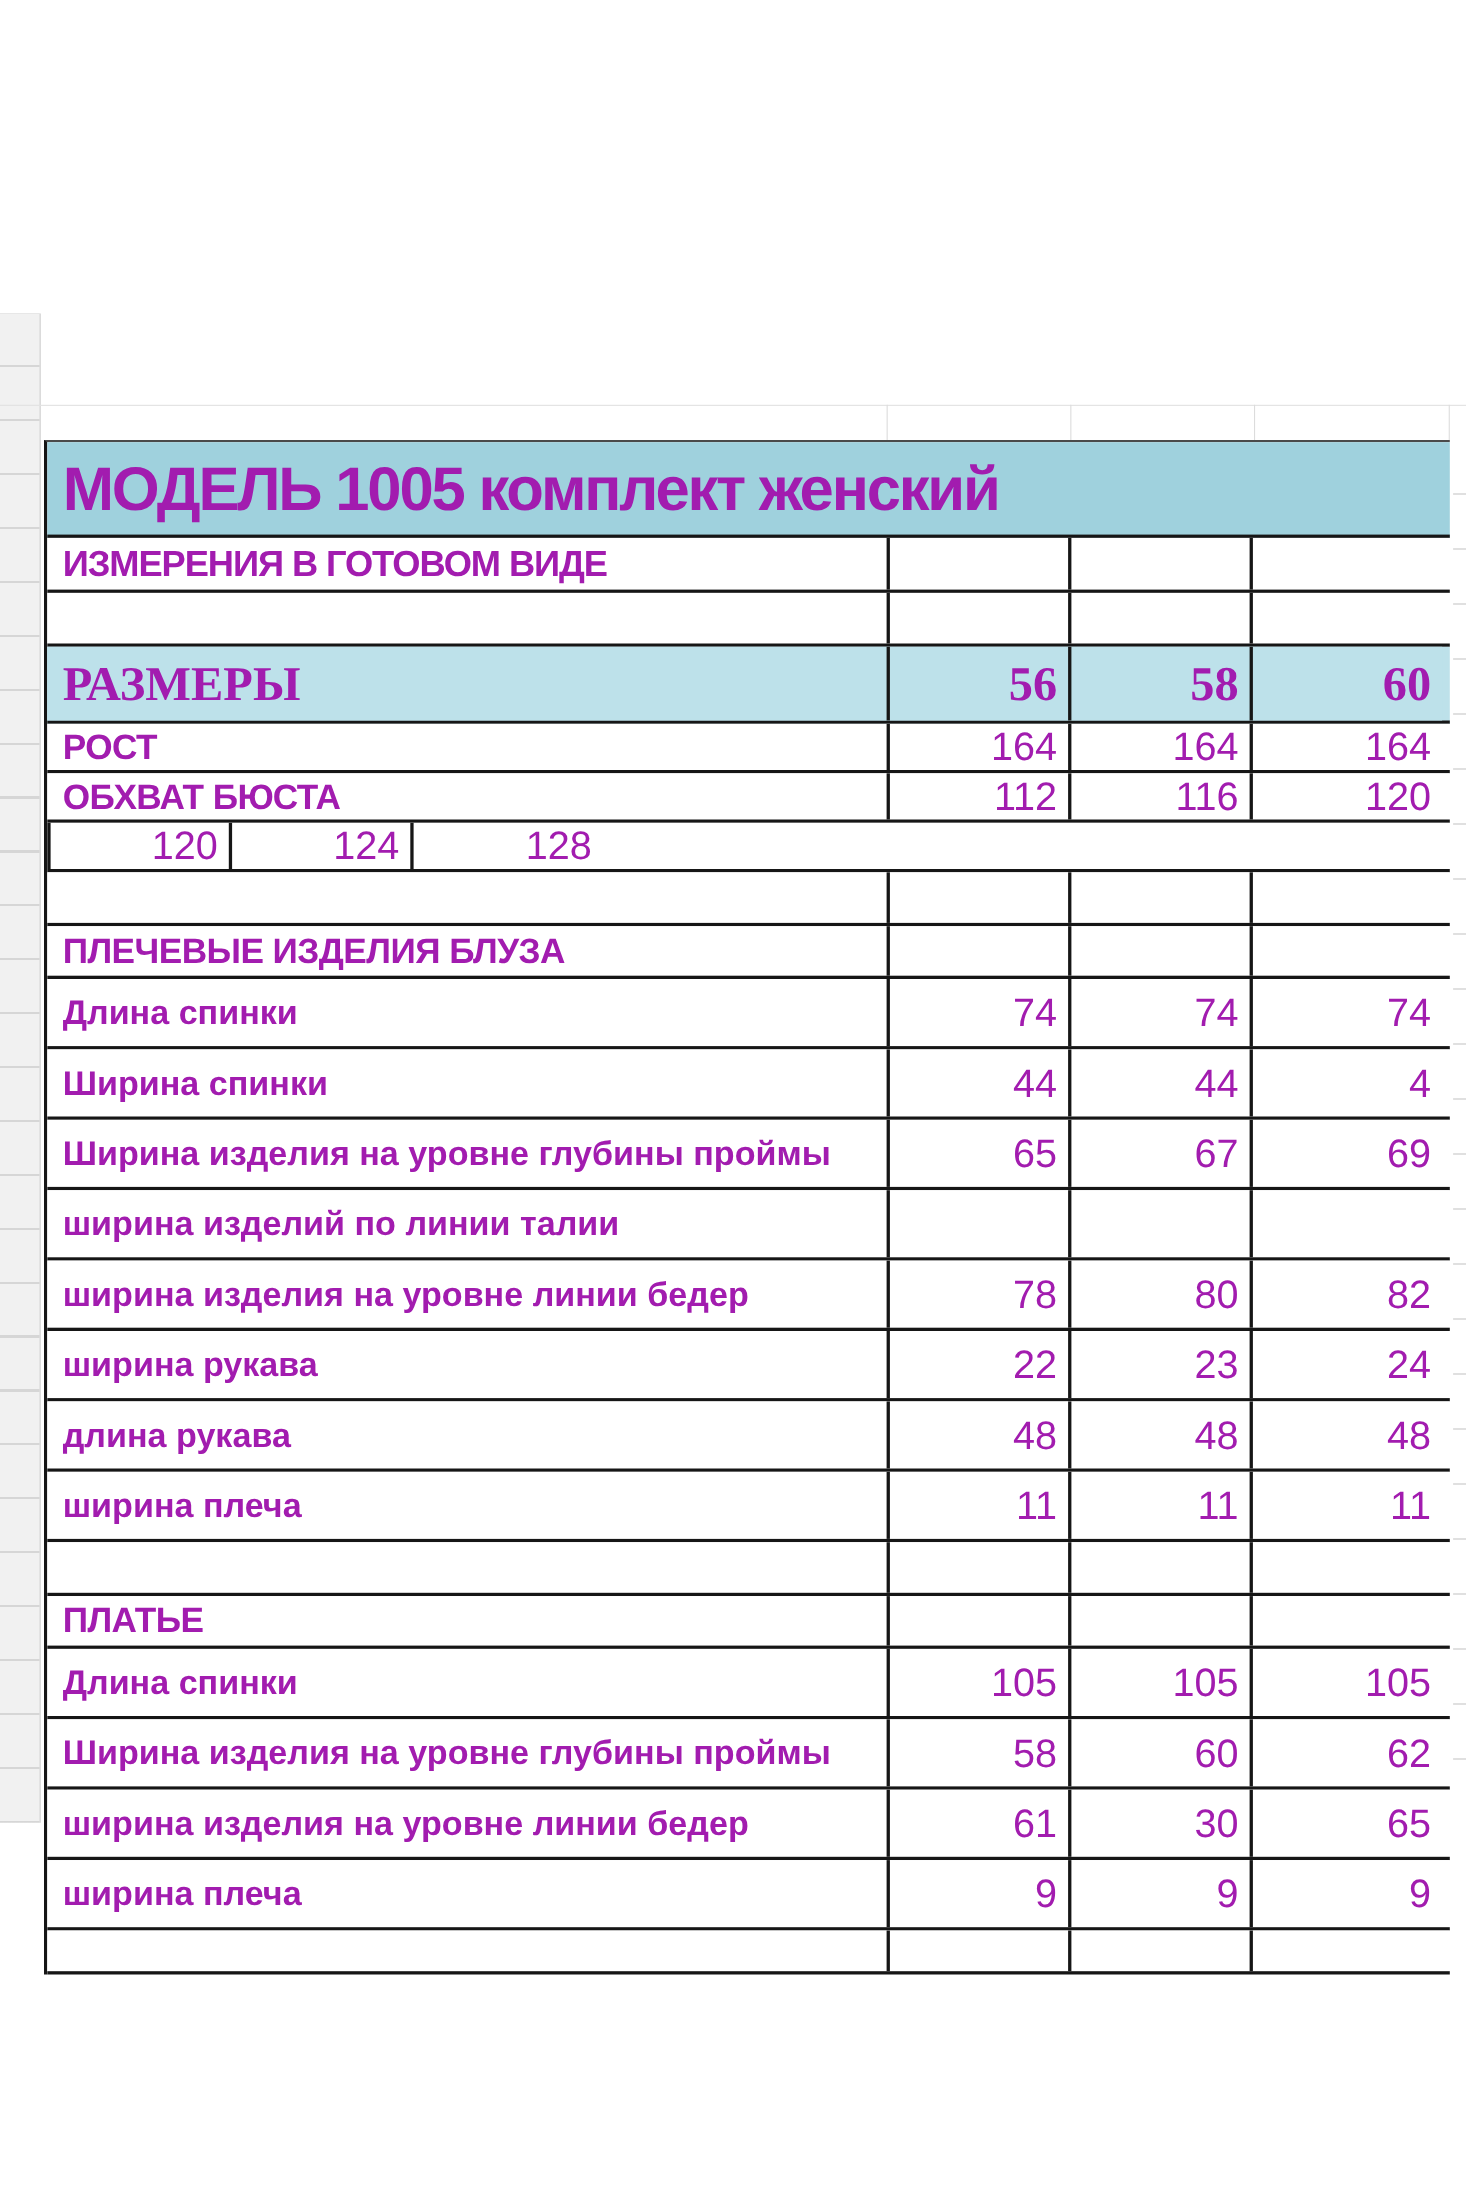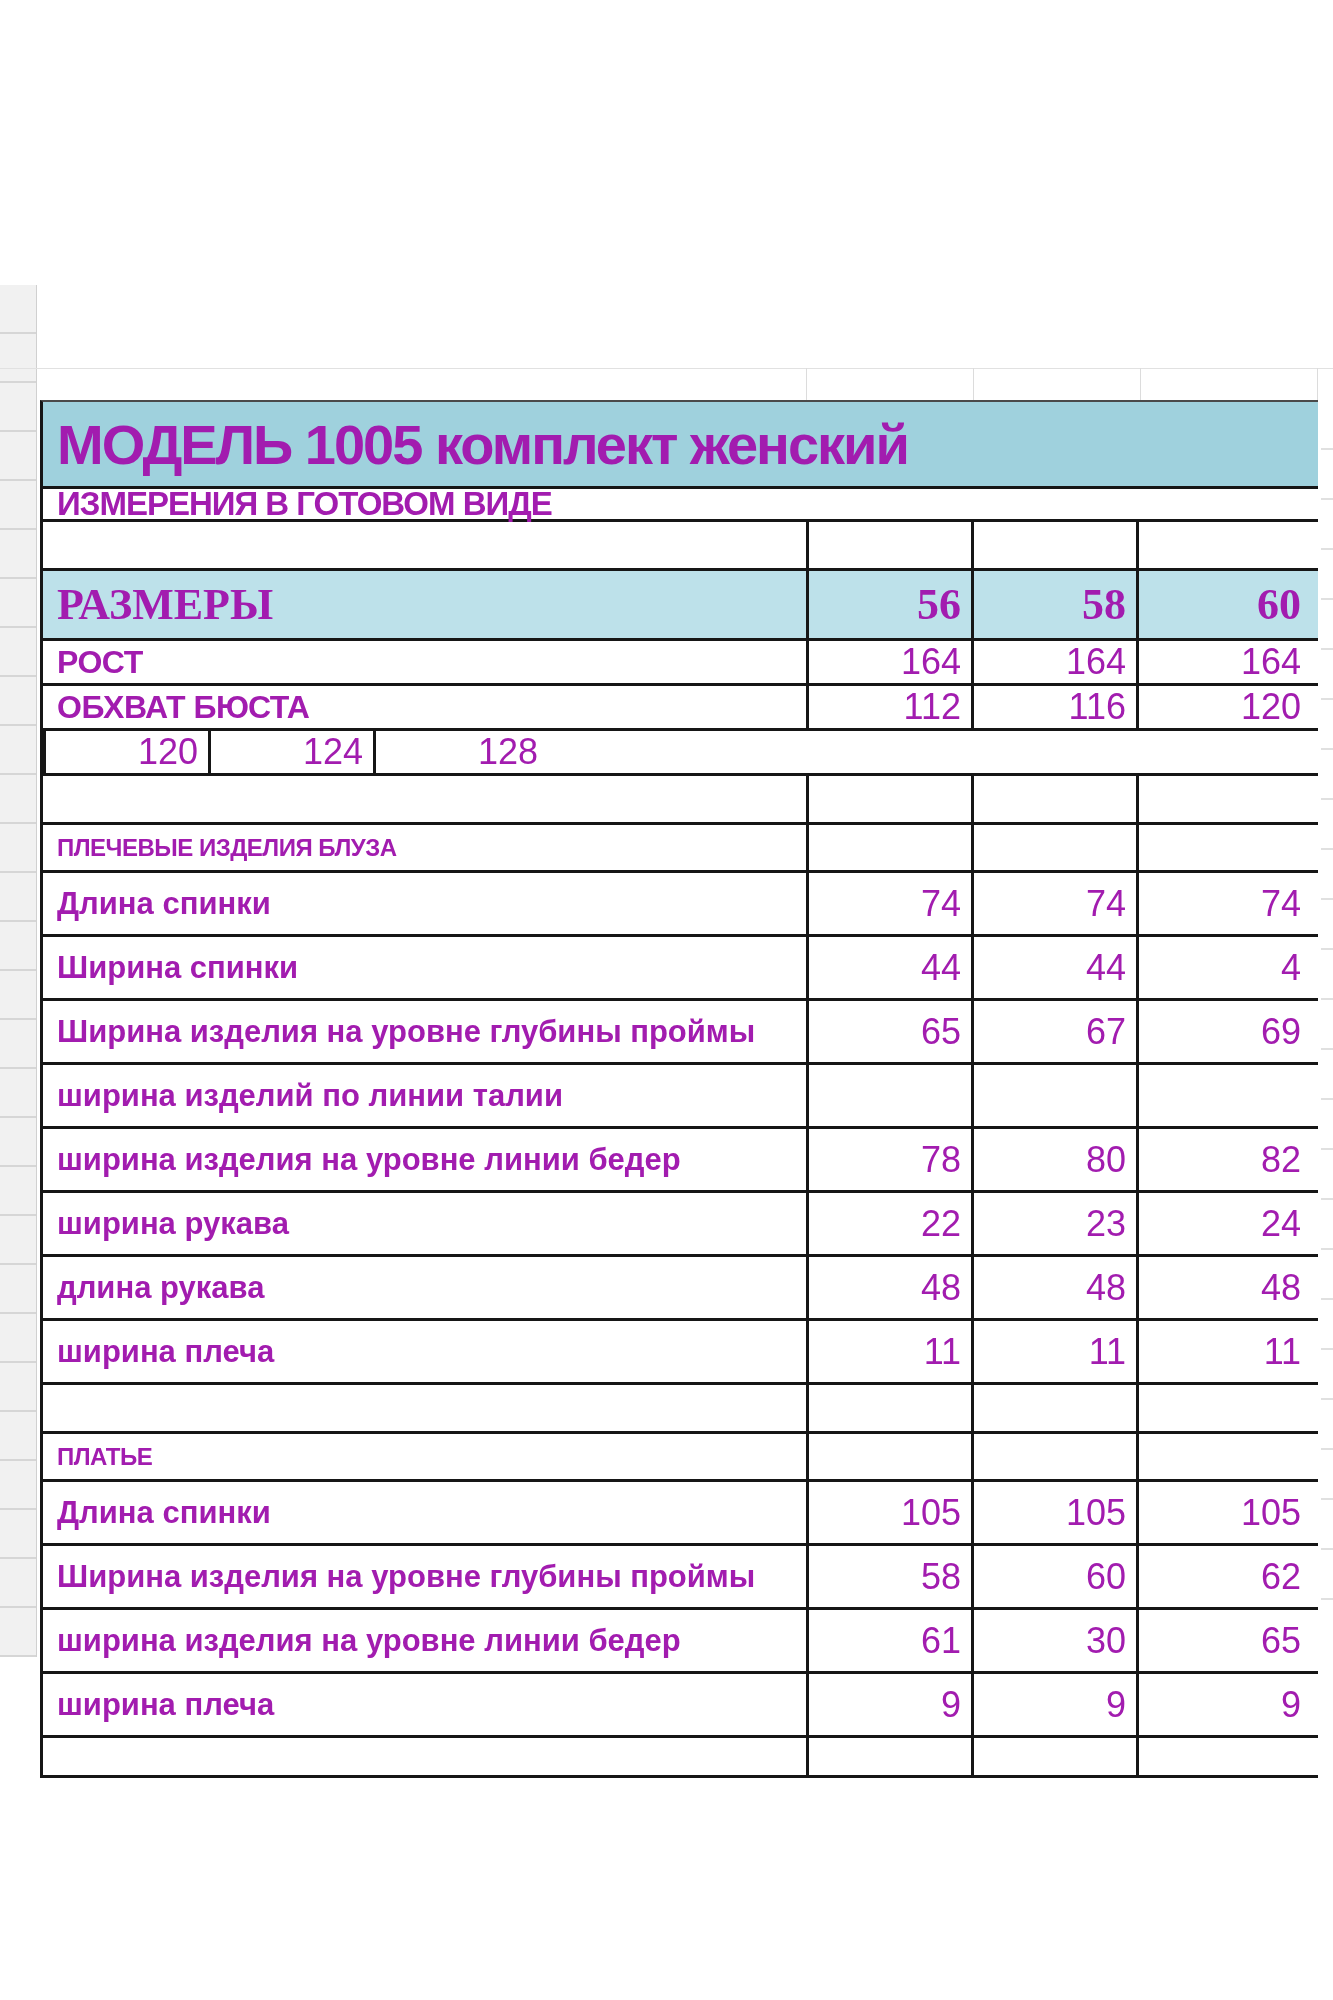--- a/index.html
+++ b/index.html
@@ -31,30 +31,30 @@
   .cell{box-sizing:border-box;display:flex;align-items:center;overflow:hidden;}
   .cell.label{flex:0 0 763px;padding-left:14px;font-weight:bold;font-size:31px;white-space:nowrap;}
   .cell.value{
     flex:0 0 165px;border-left:3px solid #161616;justify-content:flex-end;
     padding-right:10px;font-size:36px;font-weight:normal;white-space:nowrap;
   }
   .cell.value.last{flex:0 0 175px;}
   
   .r-title{height:87px;background:#9fd1dd;}
   .r-title .cell.label{flex:1 1 auto;font-size:56px;font-weight:800;letter-spacing:-2px;}
-  .r-subtitle{height:33px;align-items:center;}
+  .r-subtitle{height:50px;}
   .r-subtitle .cell.label{font-size:33px;letter-spacing:-1px;}
   .r-blank{height:49px;}
   .r-header{height:70px;background:#bde1ea;}
   .r-header .cell{background:#bde1ea;font-family:Liberation Serif, serif;}
   .r-header .cell.label{font-size:44px;}
   .r-header .cell.value{font-size:44px;font-weight:bold;}
   .r-caps .cell.label{font-size:32px;letter-spacing:-0.5px;}
   .r-section{height:48px;}
-  .r-section .cell.label{font-size:24px;letter-spacing:-0.5px;border-radius:13px;}
+  .r-section .cell.label{font-size:32px;letter-spacing:-0.5px;border-radius:13px;}
   .r-data{height:64px;}
   .r-blank-end{height:40px;}
 </style>
 </head>
 <body>
 
 <div class="stage">
 
   <div class="row-header-strip"></div>
   <div class="grid-top-line"></div>

